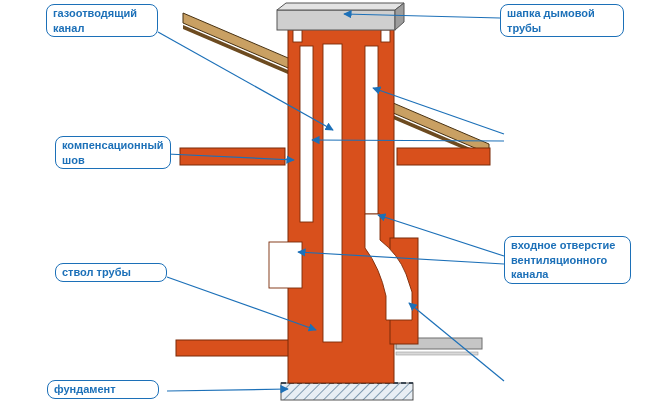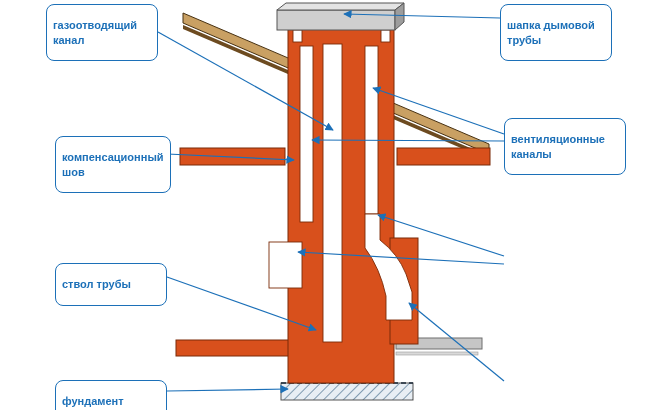--- a/index.html
+++ b/index.html
@@ -25,21 +25,21 @@
   .roof{fill:var(--roof-wood);stroke:#473112;stroke-width:1;}
   .gray-slab{fill:var(--slab-gray);stroke:#6e6e6e;stroke-width:1;}
   .leader{stroke:var(--accent);stroke-width:1.2;fill:none;}
   .arrowhead{fill:var(--accent);}
   .label{
     position:absolute;
     box-sizing:border-box;
     background:#ffffff;
     border:1.4px solid var(--accent);
     border-radius:8px;
-    padding:13px 6px;
+    padding:1px 6px;
     color:var(--accent);
     font:600 11px/1.32 "Liberation Sans",sans-serif;
     z-index:2;
   }
 </style>
 </head>
 <body>
 
 <div id="stage">
 
@@ -89,25 +89,25 @@
     <line class="leader" x1="504" y1="141" x2="312" y2="140" marker-end="url(#arrow)"></line>
     <line class="leader" x1="504" y1="256" x2="378" y2="215" marker-end="url(#arrow)"></line>
     <line class="leader" x1="504" y1="264" x2="298" y2="252" marker-end="url(#arrow)"></line>
     <line class="leader" x1="167" y1="277" x2="316" y2="330" marker-end="url(#arrow)"></line>
     <line class="leader" x1="504" y1="381" x2="409" y2="303" marker-end="url(#arrow)"></line>
     <line class="leader" x1="167" y1="391" x2="288" y2="389" marker-end="url(#arrow)"></line>
   </svg>
 
   <div class="label" style="left:46px;top:4px;width:112px">газоотводящий канал</div>
 
-  <div class="label" style="left:500px;top:4px;width:112px">шапка дымовой трубы</div>
+  <div class="label" style="left:500px;top:4px;width:124px">шапка дымовой трубы</div>
 
   <div class="label" style="left:55px;top:136px;width:116px">компенсационный шов</div>
 
-  <div class="label" style="left:504px;top:118px;width:122px">вентиляционные каналы</div>
 
+  <div class="label" style="left:504px;top:236px;width:127px">входное отверстие вентиляционного канала</div>
 
   <div class="label" style="left:55px;top:263px;width:112px">ствол трубы</div>
 
 
-  <div class="label" style="left:55px;top:380px;width:112px">фундамент</div>
+  <div class="label" style="left:47px;top:380px;width:112px">фундамент</div>
 
 </div>
 
 </body></html>

